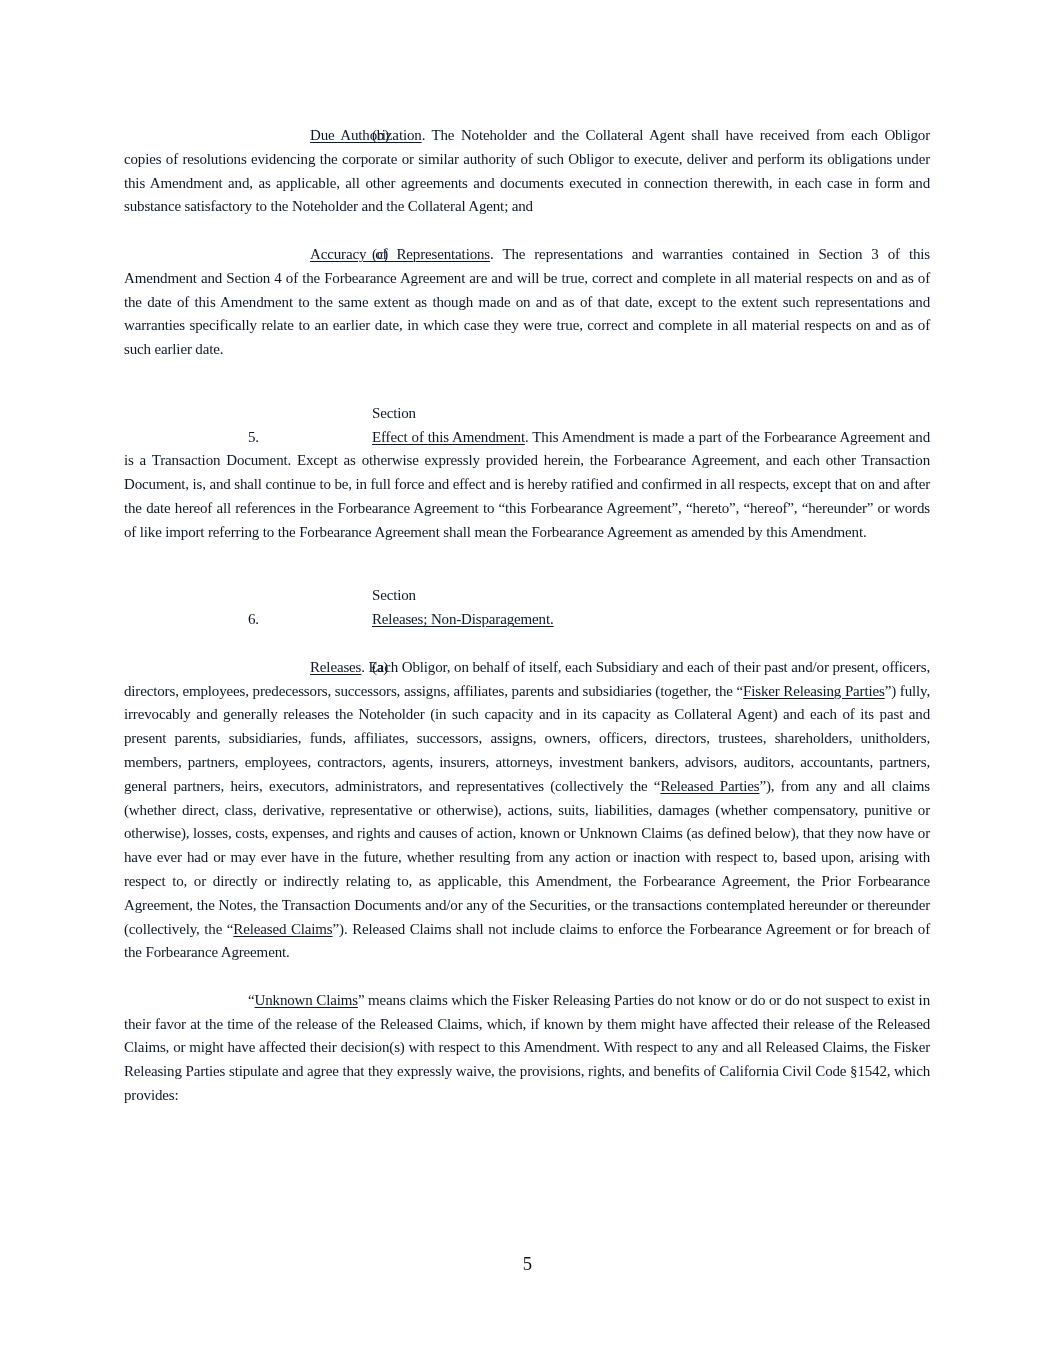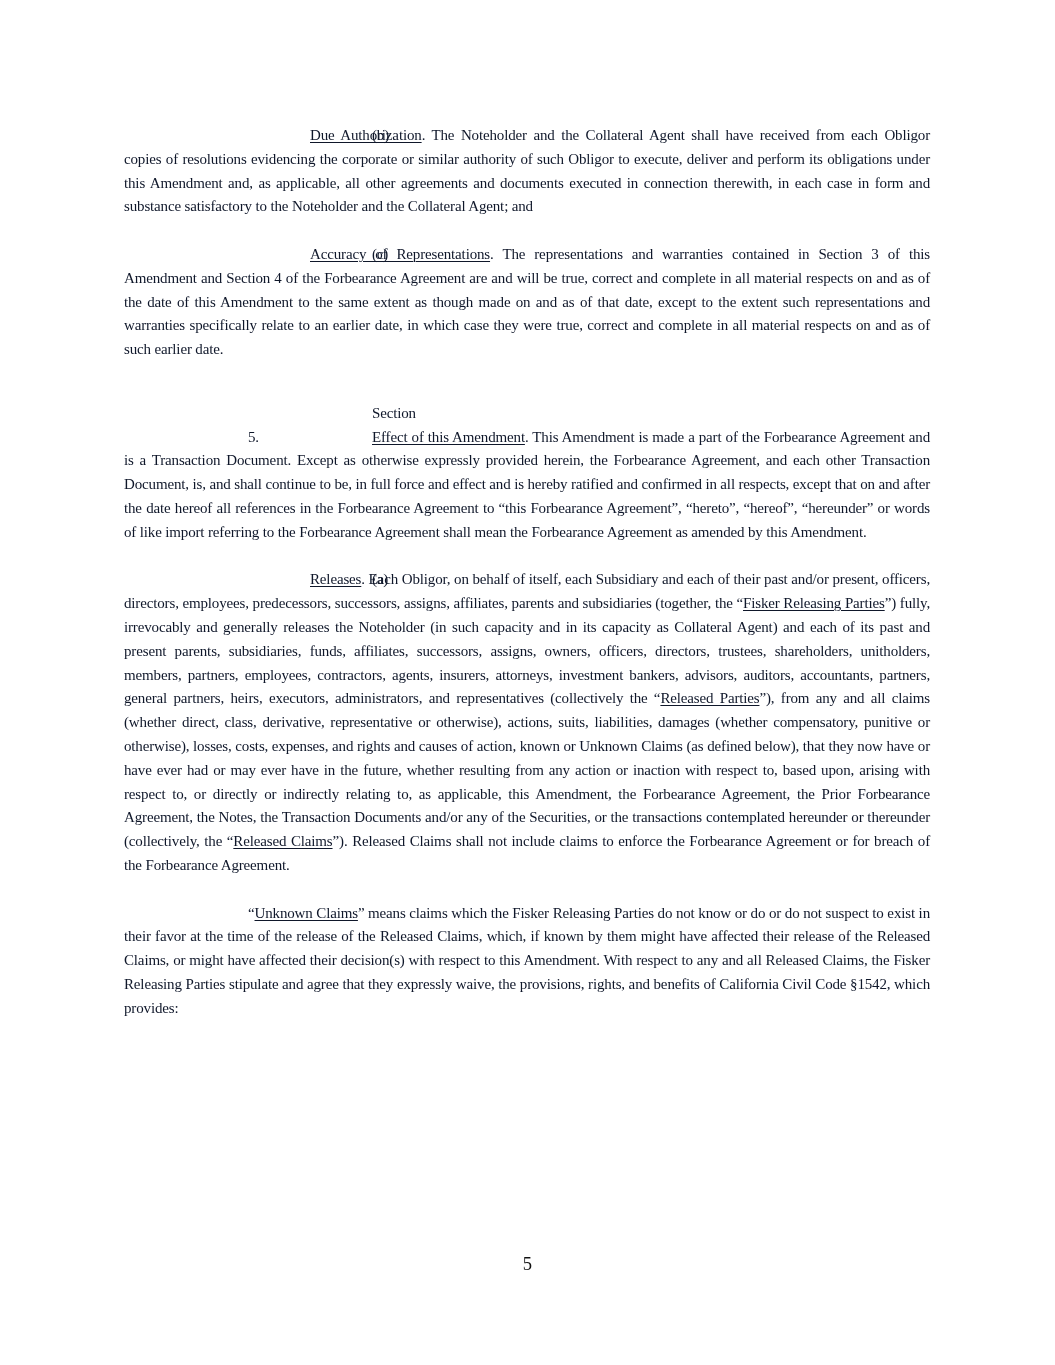--- a/index.html
+++ b/index.html
@@ -25,20 +25,21 @@
 <body>
 
 <div class="page">
 
   <p class="para indent"><span class="lbl lbl-ab">(b)</span><span class="u">Due Authorization</span><span>. The Noteholder and the Collateral Agent shall have received from each Obligor copies of resolutions evidencing the corporate or similar authority of such Obligor to execute, deliver and perform its obligations under this Amendment and, as applicable, all other agreements and documents executed in connection therewith, in each case in form and substance satisfactory to the Noteholder and the Collateral Agent; and</span></p>
 
   <p class="para indent"><span class="lbl lbl-ab">(c)</span><span class="u">Accuracy of Representations</span><span>. The representations and warranties contained in Section 3 of this Amendment and Section 4 of the Forbearance Agreement are and will be true, correct and complete in all material respects on and as of the date of this Amendment to the same extent as though made on and as of that date, except to the extent such representations and warranties specifically relate to an earlier date, in which case they were true, correct and complete in all material respects on and as of such earlier date.</span></p>
 
   <p class="para indent"><span class="lbl lbl-sec">Section 5.</span><span class="u">Effect of this Amendment</span><span>. This Amendment is made a part of the Forbearance Agreement and is a Transaction Document. Except as otherwise expressly provided herein, the Forbearance Agreement, and each other Transaction Document, is, and shall continue to be, in full force and effect and is hereby ratified and confirmed in all respects, except that on and after the date hereof all references in the Forbearance Agreement to “this Forbearance Agreement”, “hereto”, “hereof”, “hereunder” or words of like import referring to the Forbearance Agreement shall mean the Forbearance Agreement as amended by this Amendment.</span></p>
 
+  <p class="heading"><span class="lbl lbl-sec">Section 6.</span><span class="u">Releases; Non-Disparagement.</span></p>
 
   <p class="para indent"><span class="lbl lbl-ab">(a)</span><span class="u">Releases</span><span>. Each Obligor, on behalf of itself, each Subsidiary and each of their past and/or present, officers, directors, employees, predecessors, successors, assigns, affiliates, parents and subsidiaries (together, the “</span><span class="u">Fisker Releasing Parties</span><span>”) fully, irrevocably and generally releases the Noteholder (in such capacity and in its capacity as Collateral Agent) and each of its past and present parents, subsidiaries, funds, affiliates, successors, assigns, owners, officers, directors, trustees, shareholders, unitholders, members, partners, employees, contractors, agents, insurers, attorneys, investment bankers, advisors, auditors, accountants, partners, general partners, heirs, executors, administrators, and representatives (collectively the “</span><span class="u">Released Parties</span><span>”), from any and all claims (whether direct, class, derivative, representative or otherwise), actions, suits, liabilities, damages (whether compensatory, punitive or otherwise), losses, costs, expenses, and rights and causes of action, known or Unknown Claims (as defined below), that they now have or have ever had or may ever have in the future, whether resulting from any action or inaction with respect to, based upon, arising with respect to, or directly or indirectly relating to, as applicable, this Amendment, the Forbearance Agreement, the Prior Forbearance Agreement, the Notes, the Transaction Documents and/or any of the Securities, or the transactions contemplated hereunder or thereunder (collectively, the “</span><span class="u">Released Claims</span><span>”). Released Claims shall not include claims to enforce the Forbearance Agreement or for breach of the Forbearance Agreement.</span></p>
 
   <p class="para indent"><span>“</span><span class="u">Unknown Claims</span><span>” means claims which the Fisker Releasing Parties do not know or do or do not suspect to exist in their favor at the time of the release of the Released Claims, which, if known by them might have affected their release of the Released Claims, or might have affected their decision(s) with respect to this Amendment. With respect to any and all Released Claims, the Fisker Releasing Parties stipulate and agree that they expressly waive, the provisions, rights, and benefits of California Civil Code §1542, which provides:</span></p>
 
 </div>
 
 <div class="page-number">5</div>
 
 </body></html>

